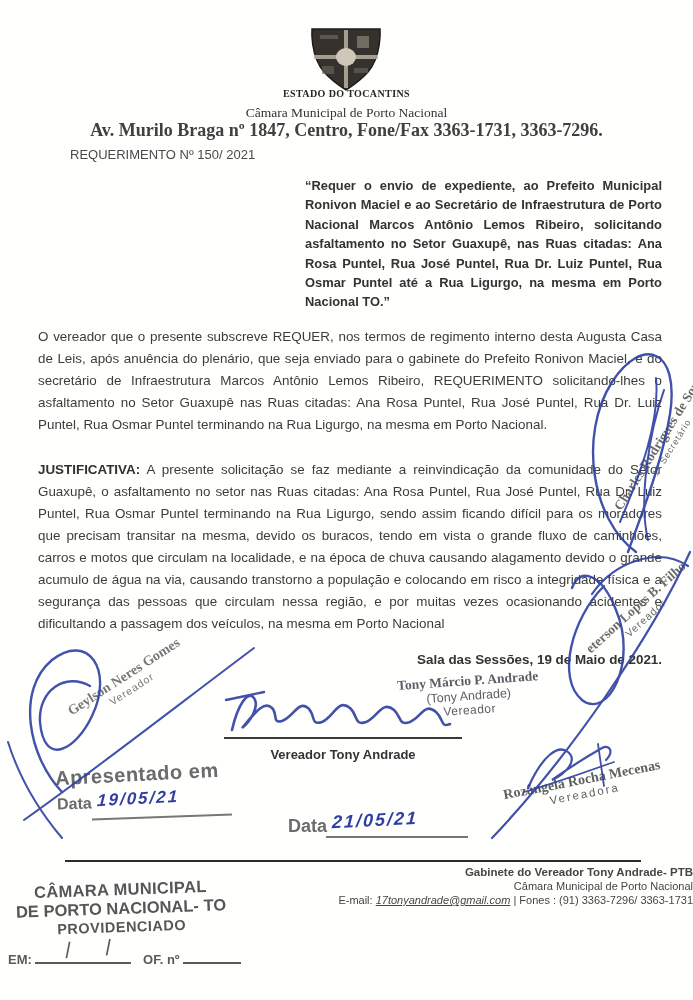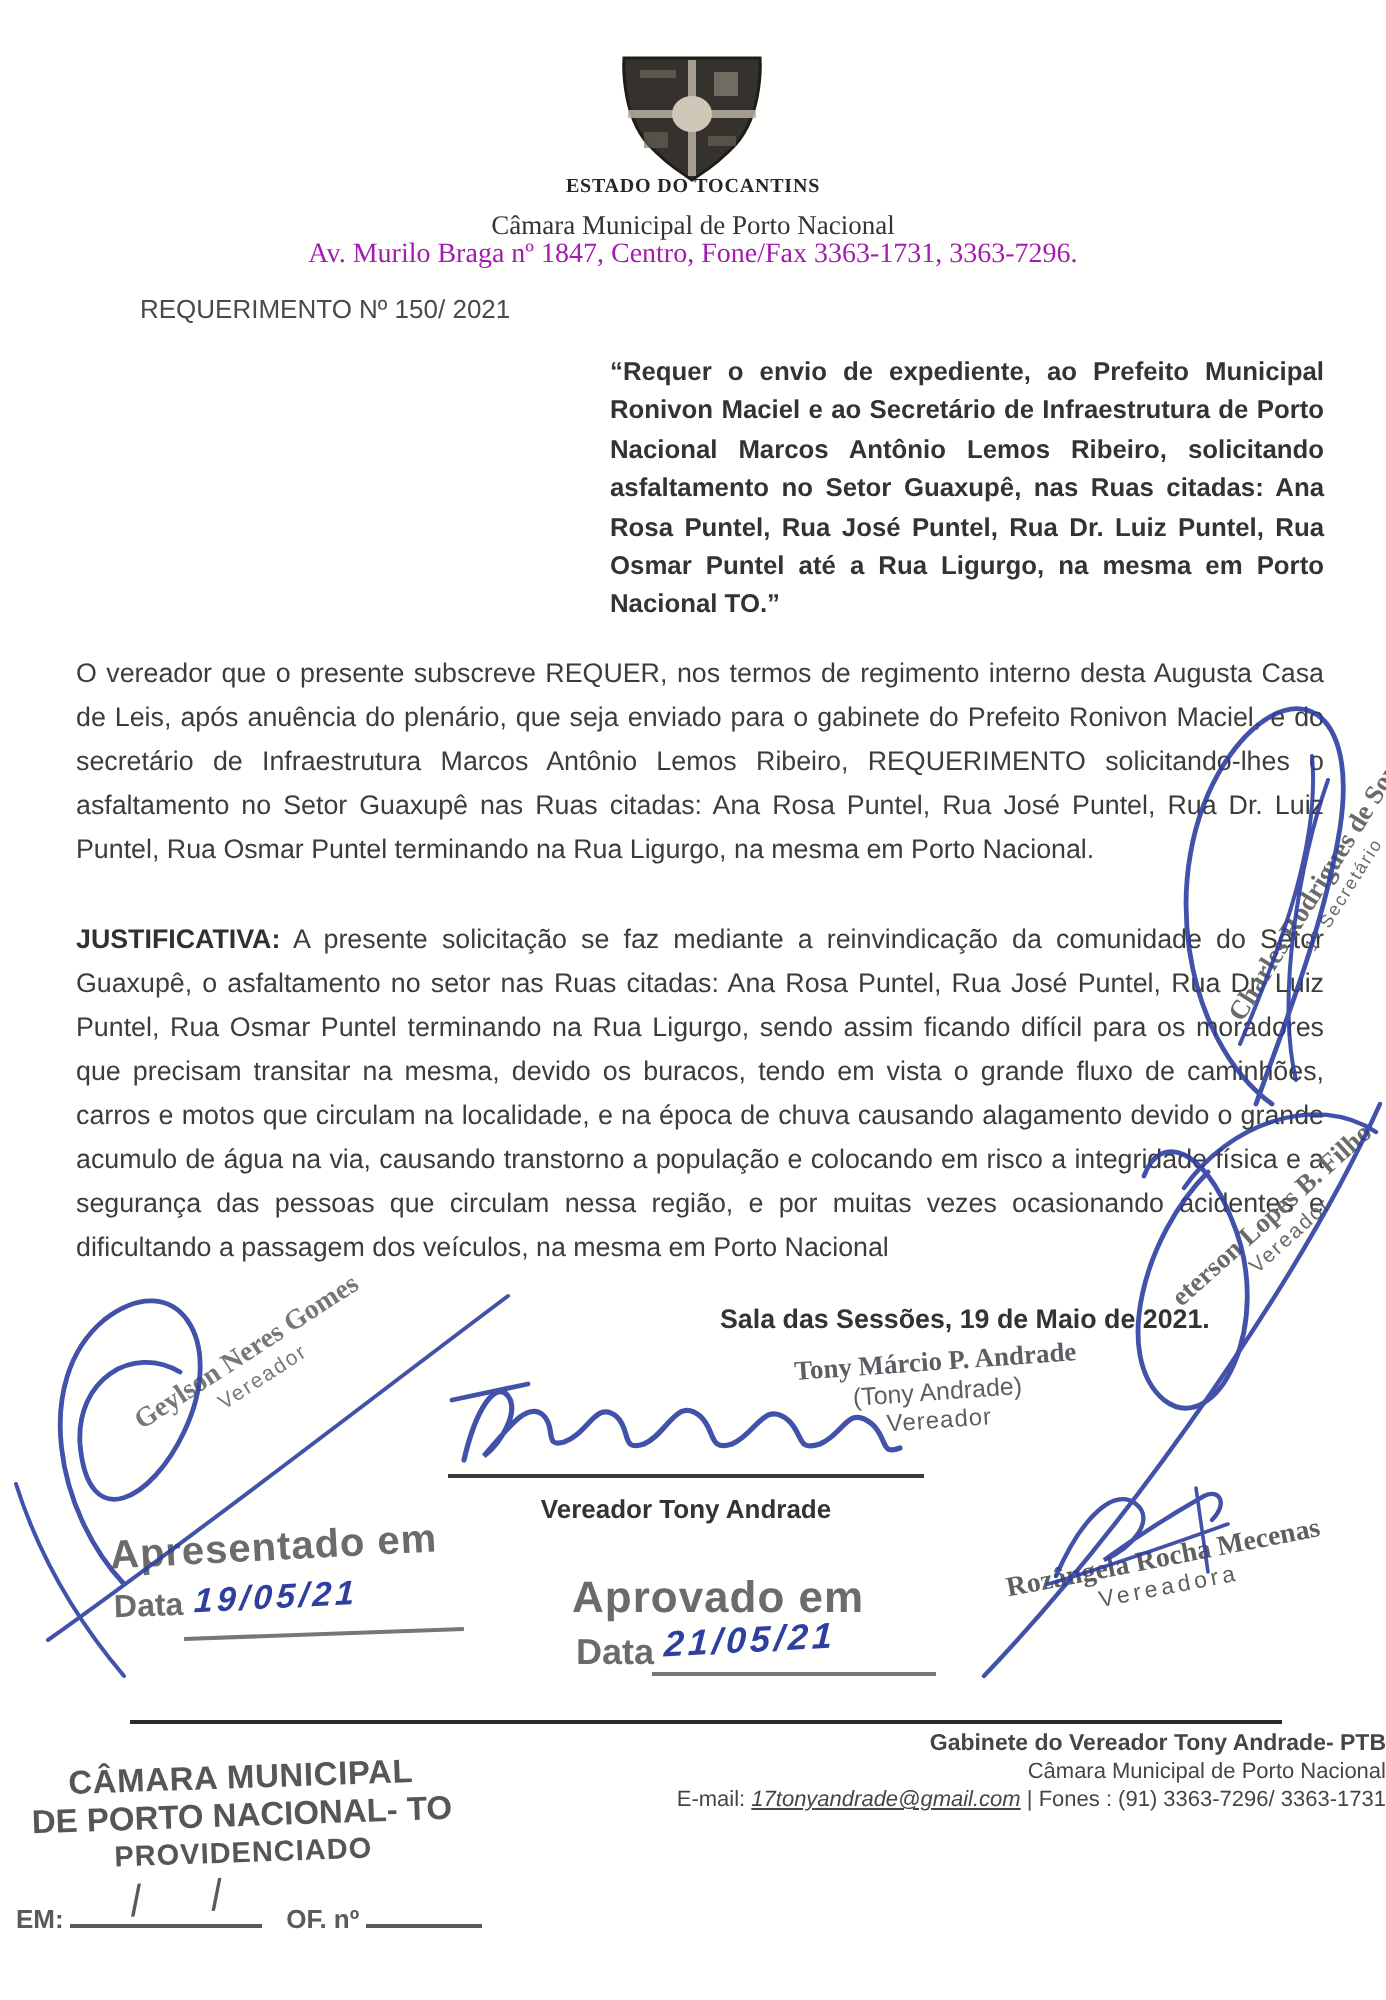--- a/index.html
+++ b/index.html
@@ -6,30 +6,30 @@
   .page{position:relative;width:693px;height:1000px;background:#fffffe;overflow:hidden;
         font-family:"Liberation Sans",sans-serif;color:#3d3d3d;}
   
   .header{position:absolute;top:0;left:0;width:693px;text-align:center;}
   .crest{position:absolute;top:26px;left:304px;width:84px;height:66px;}
   .h-state{position:absolute;top:88px;left:0;width:100%;font-family:"Liberation Serif",serif;
            font-weight:bold;font-size:10px;color:#262626;letter-spacing:.4px;}
   .h-org{position:absolute;top:105px;left:0;width:100%;font-family:"Liberation Serif",serif;
          font-size:13.5px;color:#333;}
   .h-addr{position:absolute;top:120px;left:0;width:100%;font-family:"Liberation Serif",serif;
-          font-size:14px;color:#a21caf;}
+          font-size:18px;color:#404040;font-weight:bold;}
   .doc-num{position:absolute;top:147px;left:70px;font-size:13px;color:#4a4a4a;}
   
   .content{position:absolute;left:38px;top:176px;width:624px;}
   .quote{margin-left:267px;width:357px;font-weight:bold;font-size:12.9px;line-height:19.4px;
          text-align:justify;color:#333;}
   .para{margin-top:14px;font-size:13.4px;line-height:22px;text-align:justify;color:#3c3c3c;}
   .para2{margin-top:23px;}
   .jlabel{font-weight:bold;color:#303030;}
-  .sala{margin-top:17px;margin-left:322px;font-weight:bold;font-size:13.4px;color:#333;}
+  .sala{margin-top:17px;margin-left:322px;font-weight:bold;font-size:13.4px;color:#333;text-align:right;}
   
   .stamp{position:absolute;text-align:center;color:#6e6e6e;}
   .stamp .nm{font-family:"Liberation Serif",serif;font-weight:bold;white-space:nowrap;}
   .stamp .rl{font-size:10.5px;letter-spacing:1px;white-space:nowrap;}
   .st-geylson{left:62px;top:668px;transform:rotate(-33deg);color:#777;}
   .st-geylson .nm{font-size:14px;}
   .st-tonym{left:398px;top:673px;transform:rotate(-4deg);color:#5d5d66;}
   .st-tonym .nm{font-size:13.5px;}
   .st-tonym .al{font-size:12.5px;}
   .st-tonym .rl{font-size:12px;letter-spacing:.5px;}
@@ -133,21 +133,20 @@
   </div>
 
   <div class="sig-line"></div>
   <div class="sig-name">Vereador Tony Andrade</div>
 
   <div class="big-stamp st-pres">Apresentado em</div>
   <div class="big-stamp st-pres-data">Data</div>
   <div class="hand-date hd-pres">19/05/21</div>
   <div class="u-line ul-pres"></div>
 
-  <div class="big-stamp st-aprov">Aprovado em</div>
   <div class="big-stamp st-aprov-data">Data</div>
   <div class="hand-date hd-aprov">21/05/21</div>
   <div class="u-line ul-aprov"></div>
 
   <div class="f-rule"></div>
   <div class="footer">
     <div class="f1">Gabinete do Vereador Tony Andrade- PTB</div>
     <div class="f2">Câmara Municipal de Porto Nacional</div>
     <div class="f4"><span>E-mail: </span><span class="f-mail">17tonyandrade@gmail.com</span><span> | Fones : (91) 3363-7296/ 3363-1731</span></div>
   </div>

